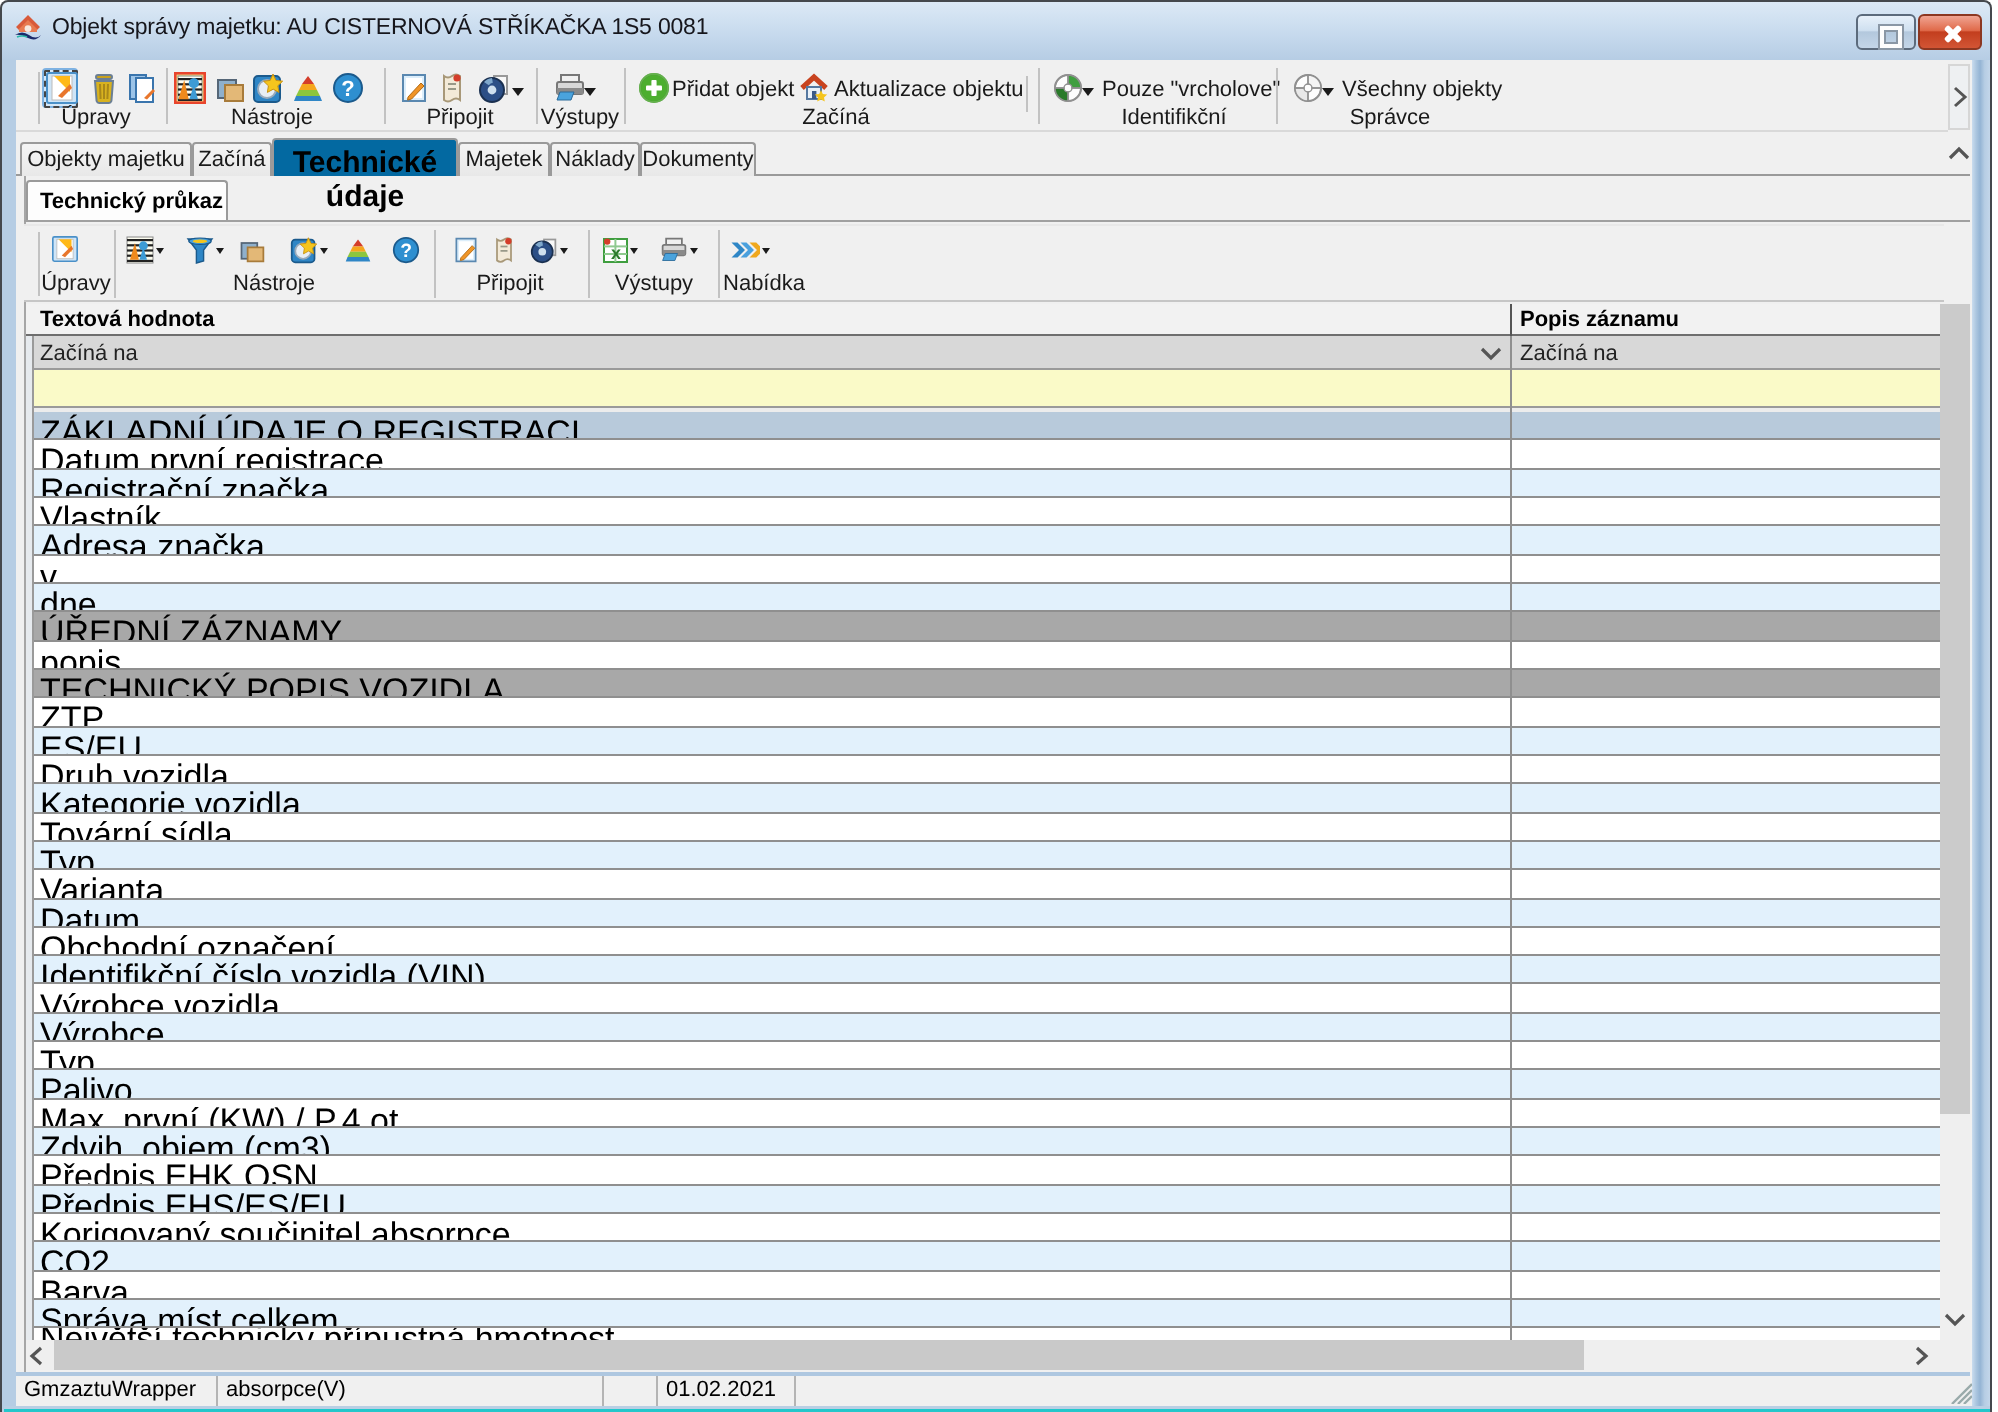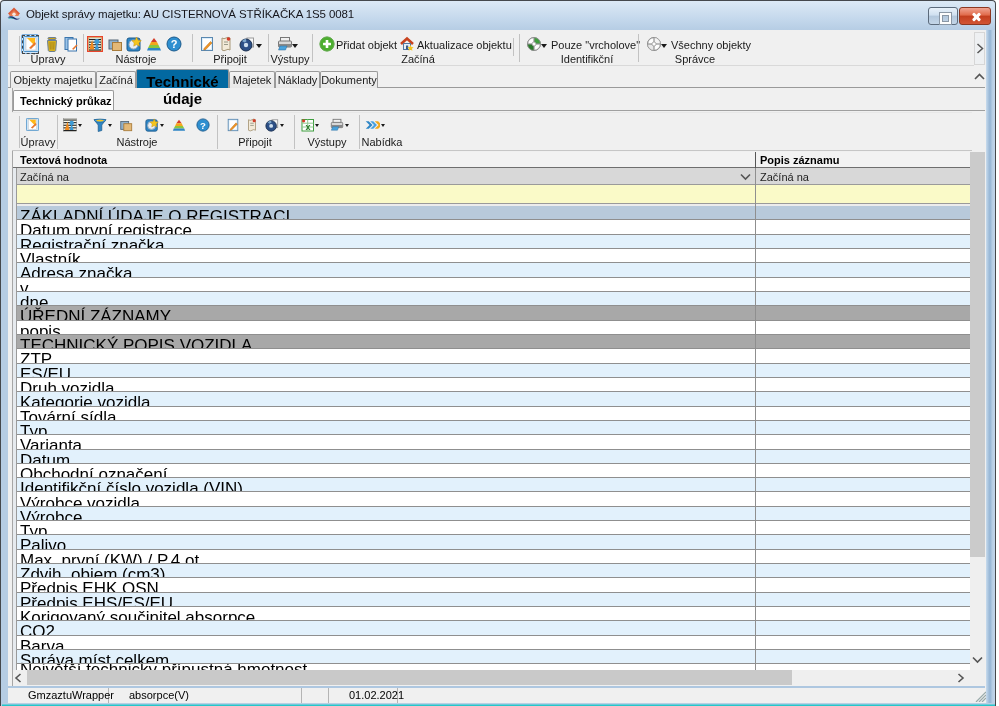--- a/index.html
+++ b/index.html
@@ -55,21 +55,21 @@
 #indcol{position:absolute;left:13px;top:168px;width:3.5px;height:502px;background:#e6eaee;border-right:1px solid #9a9a9a;z-index:6}
 
 #vsb{position:absolute;left:970px;top:152px;width:15px;height:516px;background:#efefef}
 #vthumb{position:absolute;left:970px;top:152px;width:15px;height:405px;background:#cbcbcb}
 #hsb{position:absolute;left:13px;top:670px;width:957px;height:15px;background:#efefef}
 #hthumb{position:absolute;left:27px;top:670px;width:765px;height:15px;background:#c9c9c9}
 #sbcorner{position:absolute;left:970px;top:668px;width:15px;height:17px;background:#efefef}
 
 #pgbot{position:absolute;left:8px;top:685.5px;width:977px;height:2.2px;background:#aec7e0}
 #status{position:absolute;left:8px;top:688px;width:978px;height:15px;background:#f0f0f0;font-size:11px}
-.stseg{position:absolute;top:0;height:15px;border-right:1px solid #b4b4b4;padding:1px 0 0 20px}
+.stseg{position:absolute;top:0;height:15px;border-right:1px solid #b4b4b4;padding:1px 0 0 4px}
 #grip2{position:absolute;left:974px;top:690px;width:12px;height:12px}
 </style></head><body>
 <div id="frame"></div>
 <div id="client"></div>
 <span id="ticon" class="abs"><svg width="16" height="16" viewBox="0 0 16 16">
       <path d="M3 8.5 L8 3.5 L13 8.5" fill="none" stroke="#d85a3a" stroke-width="2.8"></path>
       <path d="M8 4 L12.5 8.5 L12.5 10 L3.5 10 L3.5 8.5 Z" fill="#e87a50"></path>
       <circle cx="8" cy="8.3" r="1.7" fill="#f5e8e0"></circle>
       <path d="M1.5 11.5 q3.5 -2.5 7 0 q3.5 2.5 6 0 q-2.5 3.5 -6.5 1.5 q-4 -2 -6.5 -1.5 Z" fill="#1a2a6a"></path>
       <path d="M2.5 12.5 q2.5 -1 5 0" fill="none" stroke="#2ab8a8" stroke-width="0.8"></path>

